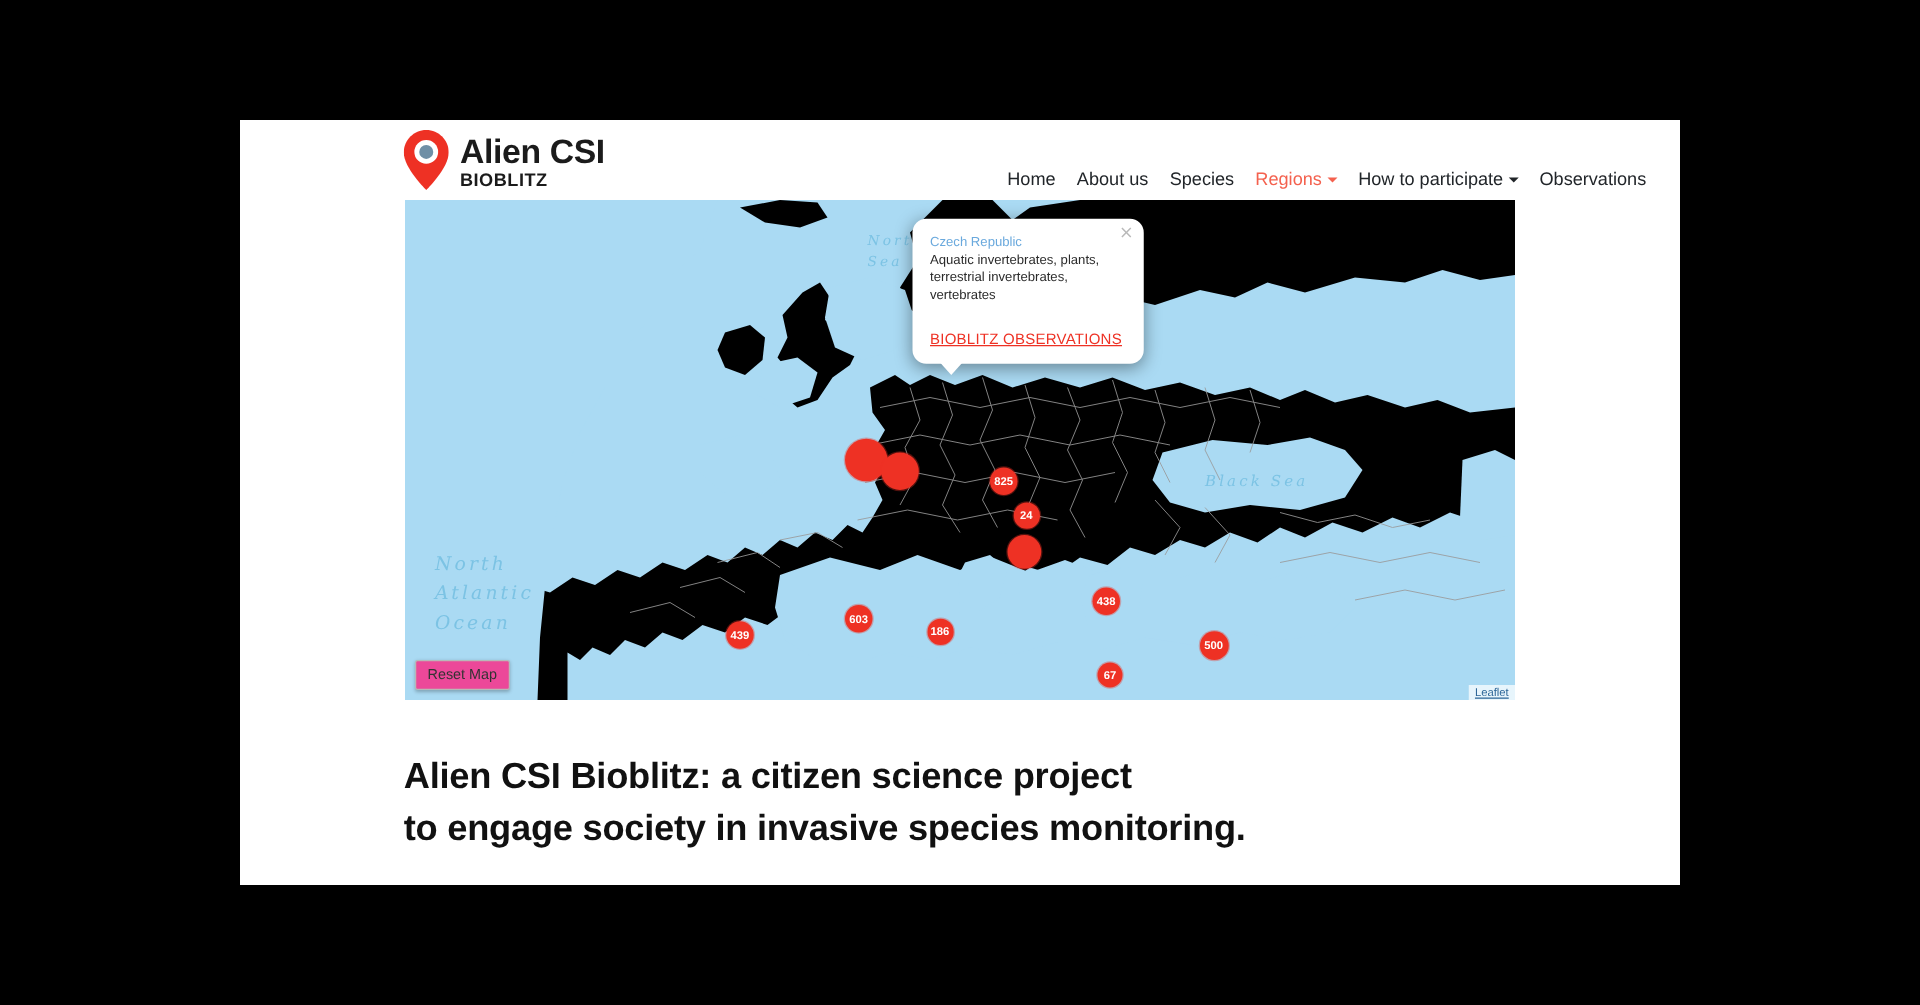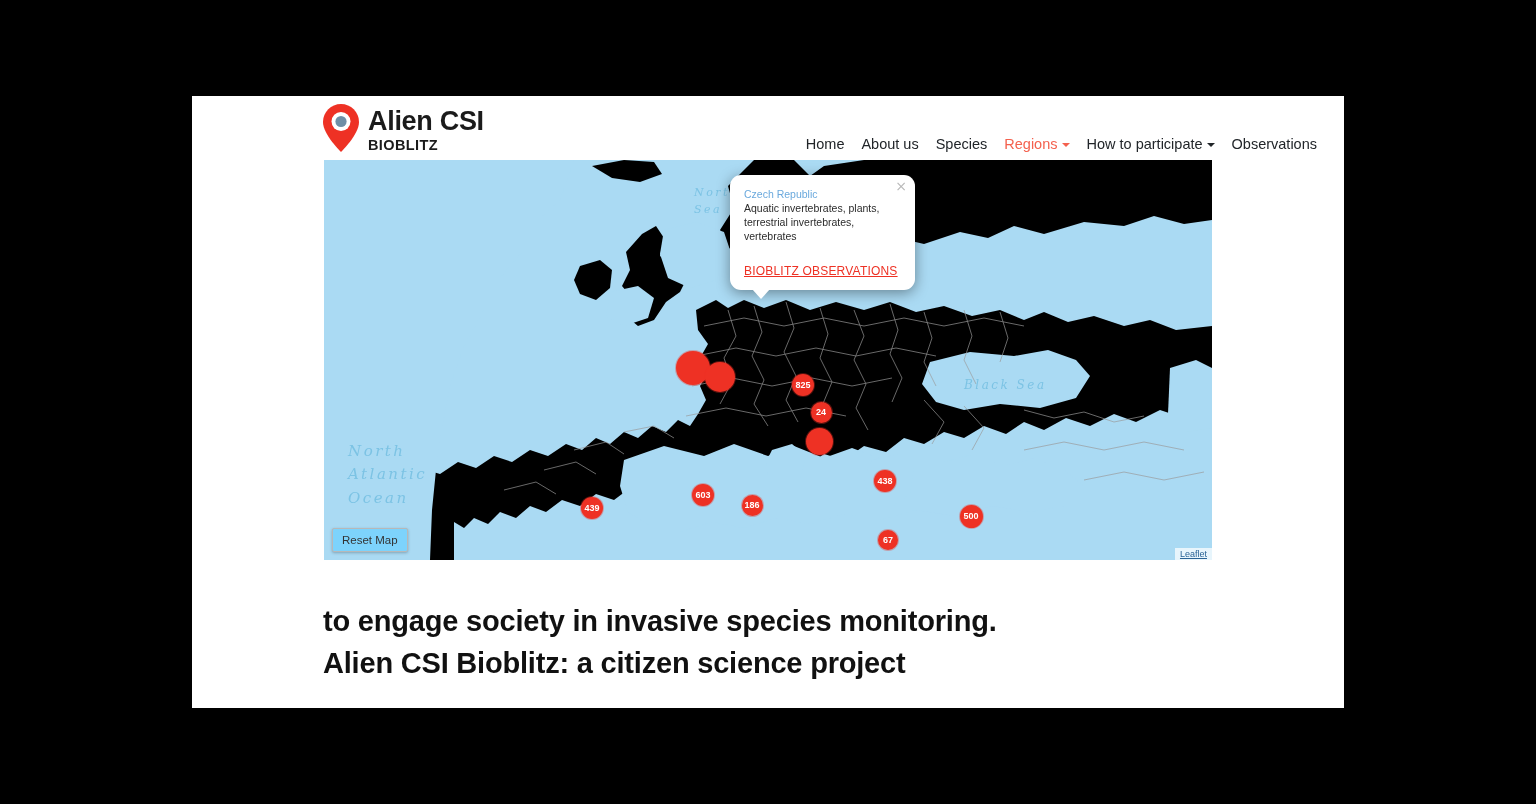--- a/index.html
+++ b/index.html
@@ -85,21 +85,21 @@
   .popup-close{
     position:absolute;right:8px;top:4px;font-size:14px;color:#b9b9b9;
     cursor:pointer;line-height:14px;font-family:"DejaVu Sans", sans-serif;
   }
   .popup-tip{
     position:absolute;left:22px;bottom:-9px;width:0;height:0;
     border-left:9px solid transparent;border-right:9px solid transparent;
     border-top:10px solid #ffffff;
   }
   .reset-map{
-    position:absolute;left:8px;bottom:8px;background:#7dd3fc;
+    position:absolute;left:8px;bottom:8px;background:#ec4899;
     border:1px solid #b8b8b8;border-radius:2px;
     font-size:11.5px;color:#333;padding:5px 9px;cursor:pointer;
     box-shadow:0 1px 3px rgba(0,0,0,.25);
   }
   .leaflet-attr{
     position:absolute;right:0;bottom:0;background:rgba(255,255,255,.72);
     font-size:9px;color:#2a6496;padding:1px 5px;text-decoration:underline;
     cursor:pointer;
   }
   
@@ -232,34 +232,34 @@
     <div id="markers-root">
         <div class="marker big" style="left: 352px; top: 191px; width: 34px; height: 34px;"></div>
         <div class="marker big" style="left: 381px; top: 202px; width: 30px; height: 30px;"></div>
         <div class="marker" style="left: 468px; top: 214px; width: 22px; height: 22px;">825</div>
         <div class="marker" style="left: 486.5px; top: 241.5px; width: 21px; height: 21px;">24</div>
         <div class="marker big" style="left: 481.5px; top: 267.5px; width: 27px; height: 27px;"></div>
         <div class="marker" style="left: 550px; top: 310px; width: 22px; height: 22px;">438</div>
         <div class="marker" style="left: 635.5px; top: 344.5px; width: 23px; height: 23px;">500</div>
         <div class="marker" style="left: 554px; top: 370px; width: 20px; height: 20px;">67</div>
         <div class="marker" style="left: 417.5px; top: 334.5px; width: 21px; height: 21px;">186</div>
-        <div class="marker" style="left: 368px; top: 324px; width: 22px; height: 22px;">603</div>
+        <div class="marker" style="left: 352px; top: 324px; width: 22px; height: 22px;">603</div>
         <div class="marker" style="left: 257px; top: 337px; width: 22px; height: 22px;">439</div>
       </div>
 
     <div class="popup">
       <div class="popup-close">×</div>
       <div class="popup-title">Czech Republic</div>
       <div class="popup-body">Aquatic invertebrates, plants, terrestrial invertebrates, vertebrates</div>
       <div class="popup-link">BIOBLITZ OBSERVATIONS</div>
       <div class="popup-tip"></div>
     </div>
 
     <div class="reset-map">Reset Map</div>
     <div class="leaflet-attr">Leaflet</div>
   </div>
 
   <div class="headline">
+    <div>Alien CSI Bioblitz: a citizen science project</div>
     <div>to engage society in invasive species monitoring.</div>
-    <div>Alien CSI Bioblitz: a citizen science project</div>
   </div>
 
 </div>
 
 </body></html>

